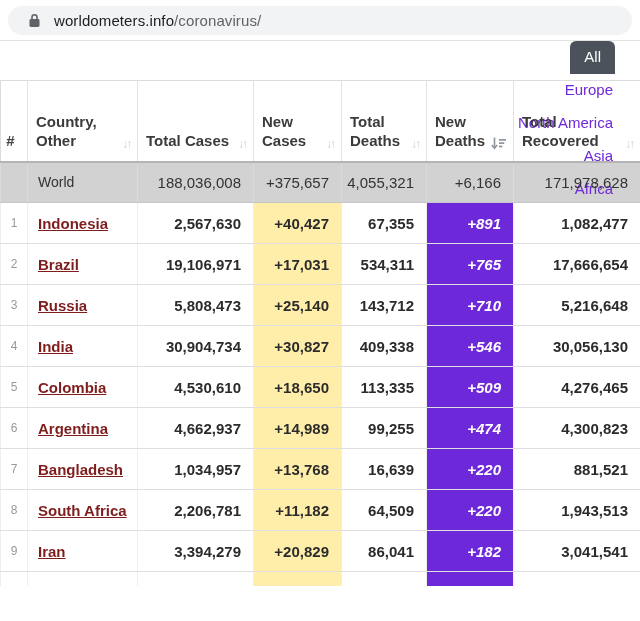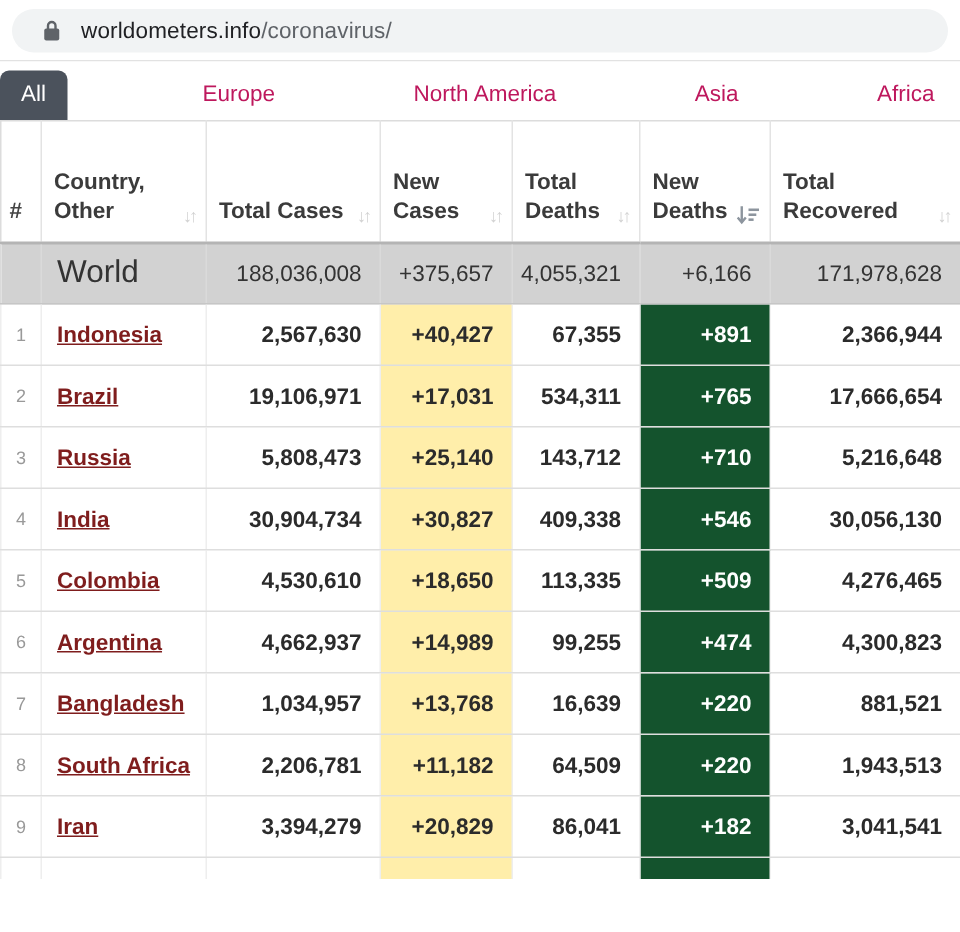--- a/index.html
+++ b/index.html
@@ -23,24 +23,25 @@
   }
   .lock { width: 13px; height: 15px; flex: none; display: inline-flex; }
   .url-text { font-size: 15px; white-space: nowrap; letter-spacing: .1px; }
   .url-host { color: #202124; }
   .url-path { color: #5f6368; }
 
   
   .tabs {
     height: 39px; background: #fff;
     display: flex; align-items: flex-end; justify-content: space-between;
-    padding-right: 15px;
+    padding-right: 25px;
+    flex-direction: column;
   }
   .tab {
-    font-size: 15px; color: #be185d; cursor: pointer;
+    font-size: 15px; color: #6d28d9; cursor: pointer;
     padding: 7px 2px 9px; white-space: nowrap;
   }
   .tab.active {
     background: #4b525c; color: #fff;
     border-radius: 6px 6px 0 0;
     padding: 7px 14px 9px;
   }
 
   
   table { width: 640px; border-collapse: collapse; table-layout: fixed; }
@@ -69,29 +70,29 @@
     border-left: 1px solid #eeeeee; border-right: 1px solid #eeeeee;
     font-size: 15px; vertical-align: middle; background: #fff;
   }
 
   
   tr.world td {
     background: #d2d2d2; color: #333; font-weight: 400;
     border-top: 2px solid #b4b4b4; border-bottom: 1px solid #c6c6c6;
     border-left-color: #dadada; border-right-color: #dadada;
   }
-  tr.world td.name { padding-left: 10px; font-size: 21px; }
+  tr.world td.name { padding-left: 10px; font-size: 14px; }
 
   
   td.rank { text-align: center; color: #999; font-size: 12px; }
   td.country { padding-left: 10px; overflow: hidden; }
   td.country a { color: #7f1d1d; font-weight: 700; text-decoration: underline; }
   td.num { text-align: right; padding-right: 12px; font-weight: 700; color: #2b2b2b; }
   td.newcases { background: #FFEEAA; }
-  td.newdeaths { background: #14532d; color: #fff; border-left-color: #FF0000; border-right-color: #f2f2f2; }
+  td.newdeaths { background: #6d28d9; color: #fff; border-left-color: #FF0000; border-right-color: #f2f2f2; font-style: italic; }
 
   
   tr.partial td { height: 14px; border-bottom: none; }
 </style>
 </head>
 <body>
 
 <div class="browser-bar">
   <div class="url-pill">
     <span class="lock">
@@ -190,21 +191,21 @@
       <td class="num" style="font-weight:400">171,978,628</td>
     </tr>
 
     <tr>
         <td class="rank">1</td>
         <td class="country"><a href="#">Indonesia</a></td>
         <td class="num">2,567,630</td>
         <td class="num newcases">+40,427</td>
         <td class="num">67,355</td>
         <td class="num newdeaths">+891</td>
-        <td class="num">2,366,944</td>
+        <td class="num">1,082,477</td>
       </tr>
       <tr>
         <td class="rank">2</td>
         <td class="country"><a href="#">Brazil</a></td>
         <td class="num">19,106,971</td>
         <td class="num newcases">+17,031</td>
         <td class="num">534,311</td>
         <td class="num newdeaths">+765</td>
         <td class="num">17,666,654</td>
       </tr>

